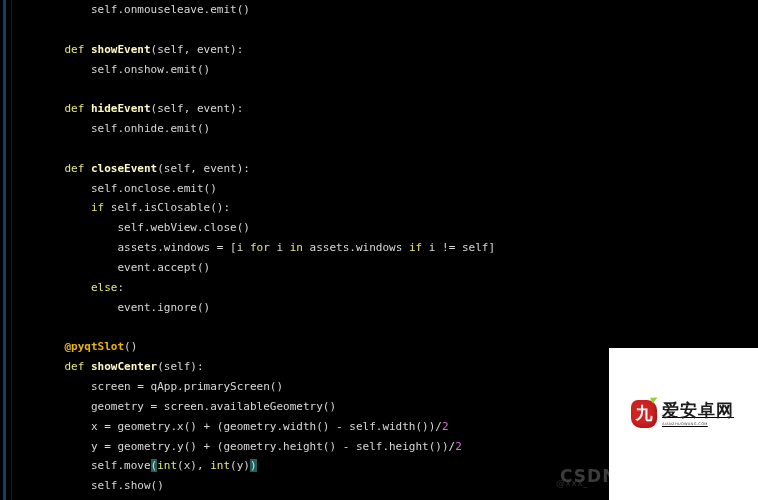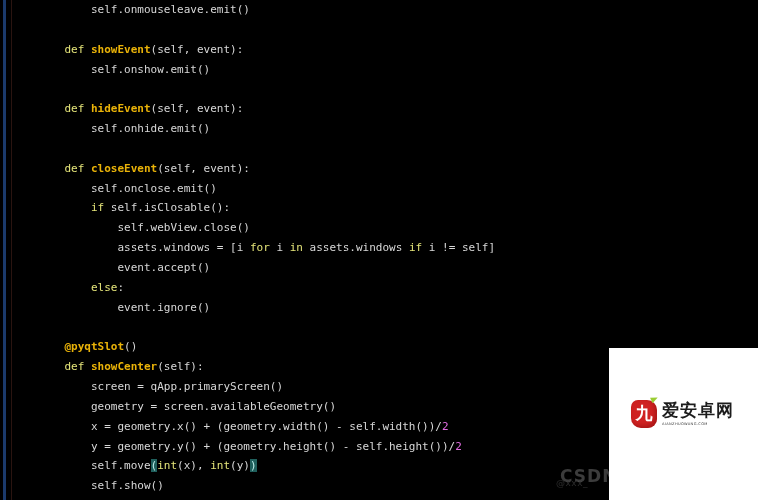--- a/index.html
+++ b/index.html
@@ -51,21 +51,21 @@
     letter-spacing: 0px;
   }
   .code .line {
     height: 19.85px;
     padding-left: 38px;
     white-space: pre;
   }
 
   
   .kw      { color: #e6e67a; font-weight: normal; }
-  .fn      { color: #eab308; font-weight: bold; }
+  .fn      { color: #fef9c3; font-weight: bold; }
   .deco    { color: #eab308; font-weight: bold; }
   .num     { color: #e06ce0; }
   .plain   { color: #d8d8d8; }
   .brk-hl  { background: #1f5f5c; color: #bfeeea; }
 
   
   .overlay {
     position: absolute;
     left: 609px;
     top: 348px;
@@ -107,20 +107,21 @@
     border-left: 7px solid #9acd32;
     border-top: 3px solid transparent;
     border-bottom: 3px solid transparent;
     transform: rotate(-25deg);
   }
   .logo-text-block {
     margin-left: 5px;
     display: flex;
     flex-direction: column;
     justify-content: space-between;
+    text-decoration: underline;
   }
   .logo-cn {
     color: #1c1c1c;
     font-family: "DejaVu Sans", sans-serif;
     font-size: 17px;
     font-weight: bold;
     letter-spacing: 1px;
     line-height: 1.05;
   }
   .logo-en {

